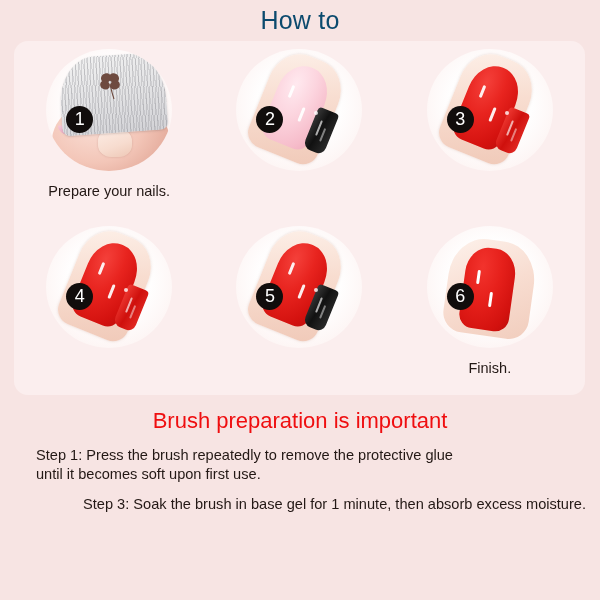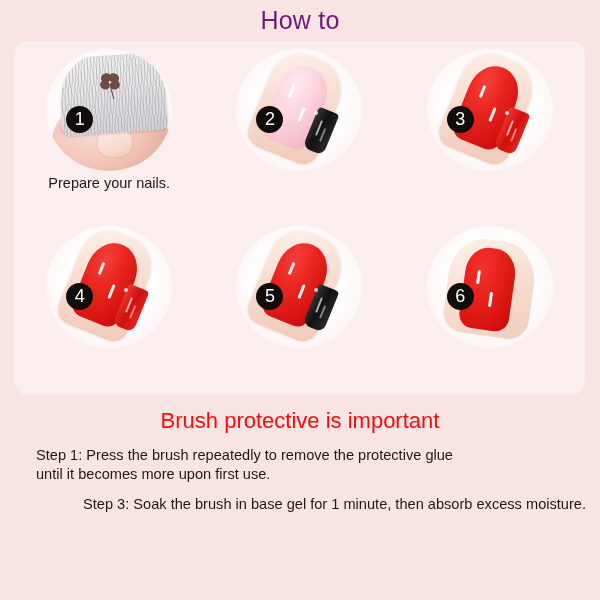--- a/index.html
+++ b/index.html
@@ -15,21 +15,21 @@
 
   
   .page-title {
     position: absolute;
     top: 6px;
     left: 0;
     width: 100%;
     text-align: center;
     font-size: 25px;
     font-weight: 400;
-    color: #701a75;
+    color: #0c4a6e;
     letter-spacing: .2px;
   }
 
   
   .steps-panel {
     position: absolute;
     left: 14px;
     top: 41px;
     width: 571px;
     height: 354px;
@@ -228,21 +228,21 @@
     color: #fff;
     font-size: 18px;
     line-height: 27px;
     text-align: center;
     font-weight: 400;
     z-index: 6;
   }
 
   
   .caption {
-    margin-top: 4px;
+    margin-top: 12px;
     text-align: center;
     font-size: 14.5px;
     line-height: 16.5px;
     color: #231815;
     white-space: pre-line;
     width: 100%;
     padding: 0 2px;
   }
 
   
@@ -362,23 +362,24 @@
     <div class="step">
       <div class="photo">
         <div class="nail-wrap">
           <div class="nail6-finger"></div>
           <div class="nail6-plate"></div>
           <div class="nail6-shine a"></div>
           <div class="nail6-shine b"></div>
         </div>
         <div class="badge">6</div>
       </div>
+      <div class="caption">Finish.</div>
     </div>
 
   </div>
 </div>
 
 <div class="brush-section">
-  <div class="brush-heading">Brush protective is important</div>
+  <div class="brush-heading">Brush preparation is important</div>
   <div class="brush-step">Step 1: Press the brush repeatedly to remove the protective glue
-         until it becomes more upon first use.</div>
+         until it becomes soft upon first use.</div>
   <div class="brush-step last">Step 3: Soak the brush in base gel for 1 minute, then absorb excess moisture.</div>
 </div>
 
 </body></html>

